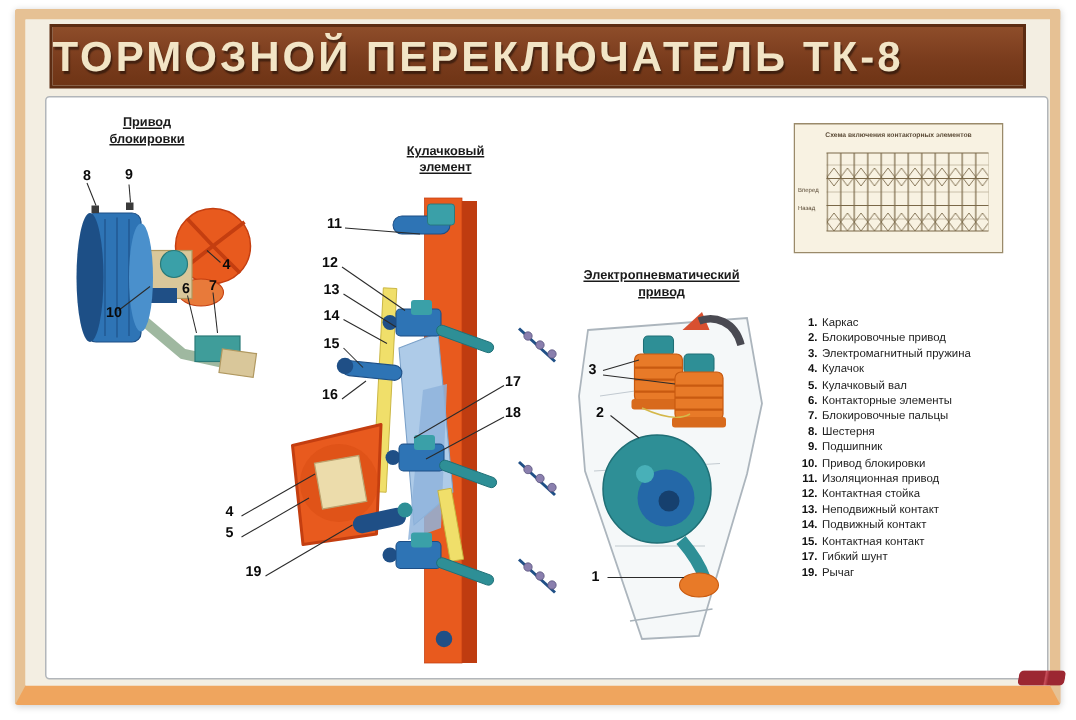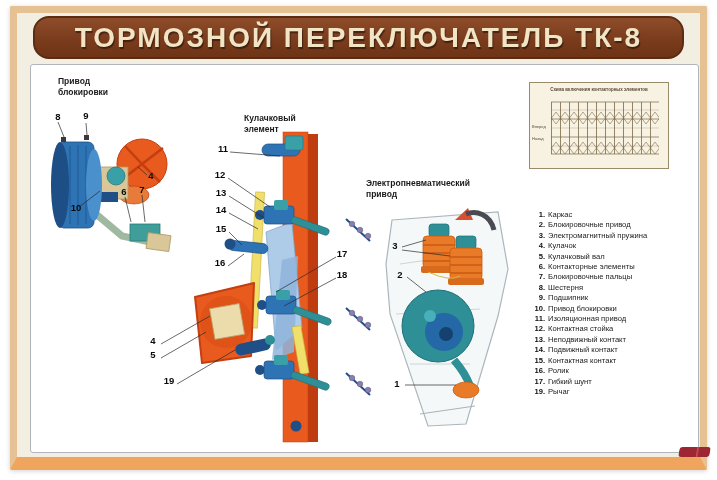--- a/index.html
+++ b/index.html
@@ -12,31 +12,31 @@
     background:#f3eee2;border:7px solid #e6c194;border-bottom:13px solid #efa55e;
     border-radius:2px;box-shadow:0 1px 5px rgba(0,0,0,.18);
   }
   .content-box{
     position:absolute;left:30px;top:64px;width:669px;height:389px;box-sizing:border-box;
     background:#ffffff;border:1px solid #b2b6ba;border-radius:3px;
   }
   .title-bar{
     position:absolute;left:33px;top:16px;width:651px;height:43px;box-sizing:border-box;
     background:linear-gradient(180deg,#8e4d2a 0%,#7a3c1d 55%,#6e3415 100%);
-    border:2px solid #5c2c12;border-radius:16px;
-    display:flex;align-items:center;justify-content:center;
+    border:2px solid #5c2c12;border-radius:0;
+    display:flex;align-items:center;justify-content:flex-start;
     color:#f2e5c6;font-size:28px;font-weight:bold;letter-spacing:2px;
     text-shadow:1px 2px 1px rgba(0,0,0,.45);
   }
   .cap{
     position:absolute;font-size:8.5px;line-height:10.5px;font-weight:bold;color:#1a1a1a;
-    white-space:pre-line;
+    text-align:center;white-space:pre-line;text-decoration:underline;
   }
   .cap-blocking{left:58px;top:76px;width:80px;}
-  .cap-cam{left:244px;top:95px;width:106px;margin-top:18px;}
+  .cap-cam{left:244px;top:95px;width:106px;}
   .cap-pneu{left:366px;top:178px;width:150px;}
   .main-svg{position:absolute;left:30px;top:64px;width:669px;height:389px;}
   .inset{position:absolute;left:529px;top:82px;width:140px;height:87px;}
   .parts{position:absolute;left:532px;top:210px;width:162px;}
   .parts ul{margin:0;padding:0;list-style:none;font-size:7.6px;line-height:10.4px;color:#222;}
   .parts li{display:flex;}
   .parts .num{font-weight:bold;width:13px;text-align:right;margin-right:3px;flex:none;color:#111;}
   .logo{
     position:absolute;left:679px;top:447px;width:31px;height:10px;background:#9c2732;
     border-radius:3px;transform:skewX(-10deg);
@@ -282,24 +282,20 @@
       </li>
       <li>
         <span class="num">14.</span>
         <span class="pname">Подвижный контакт</span>
       </li>
       <li>
         <span class="num">15.</span>
         <span class="pname">Контактная контакт</span>
       </li>
       <li>
-        <span class="num">16.</span>
-        <span class="pname">Ролик</span>
-      </li>
-      <li>
         <span class="num">17.</span>
         <span class="pname">Гибкий шунт</span>
       </li>
       <li>
         <span class="num">19.</span>
         <span class="pname">Рычаг</span>
       </li>
     </ul>
 </div>
 

